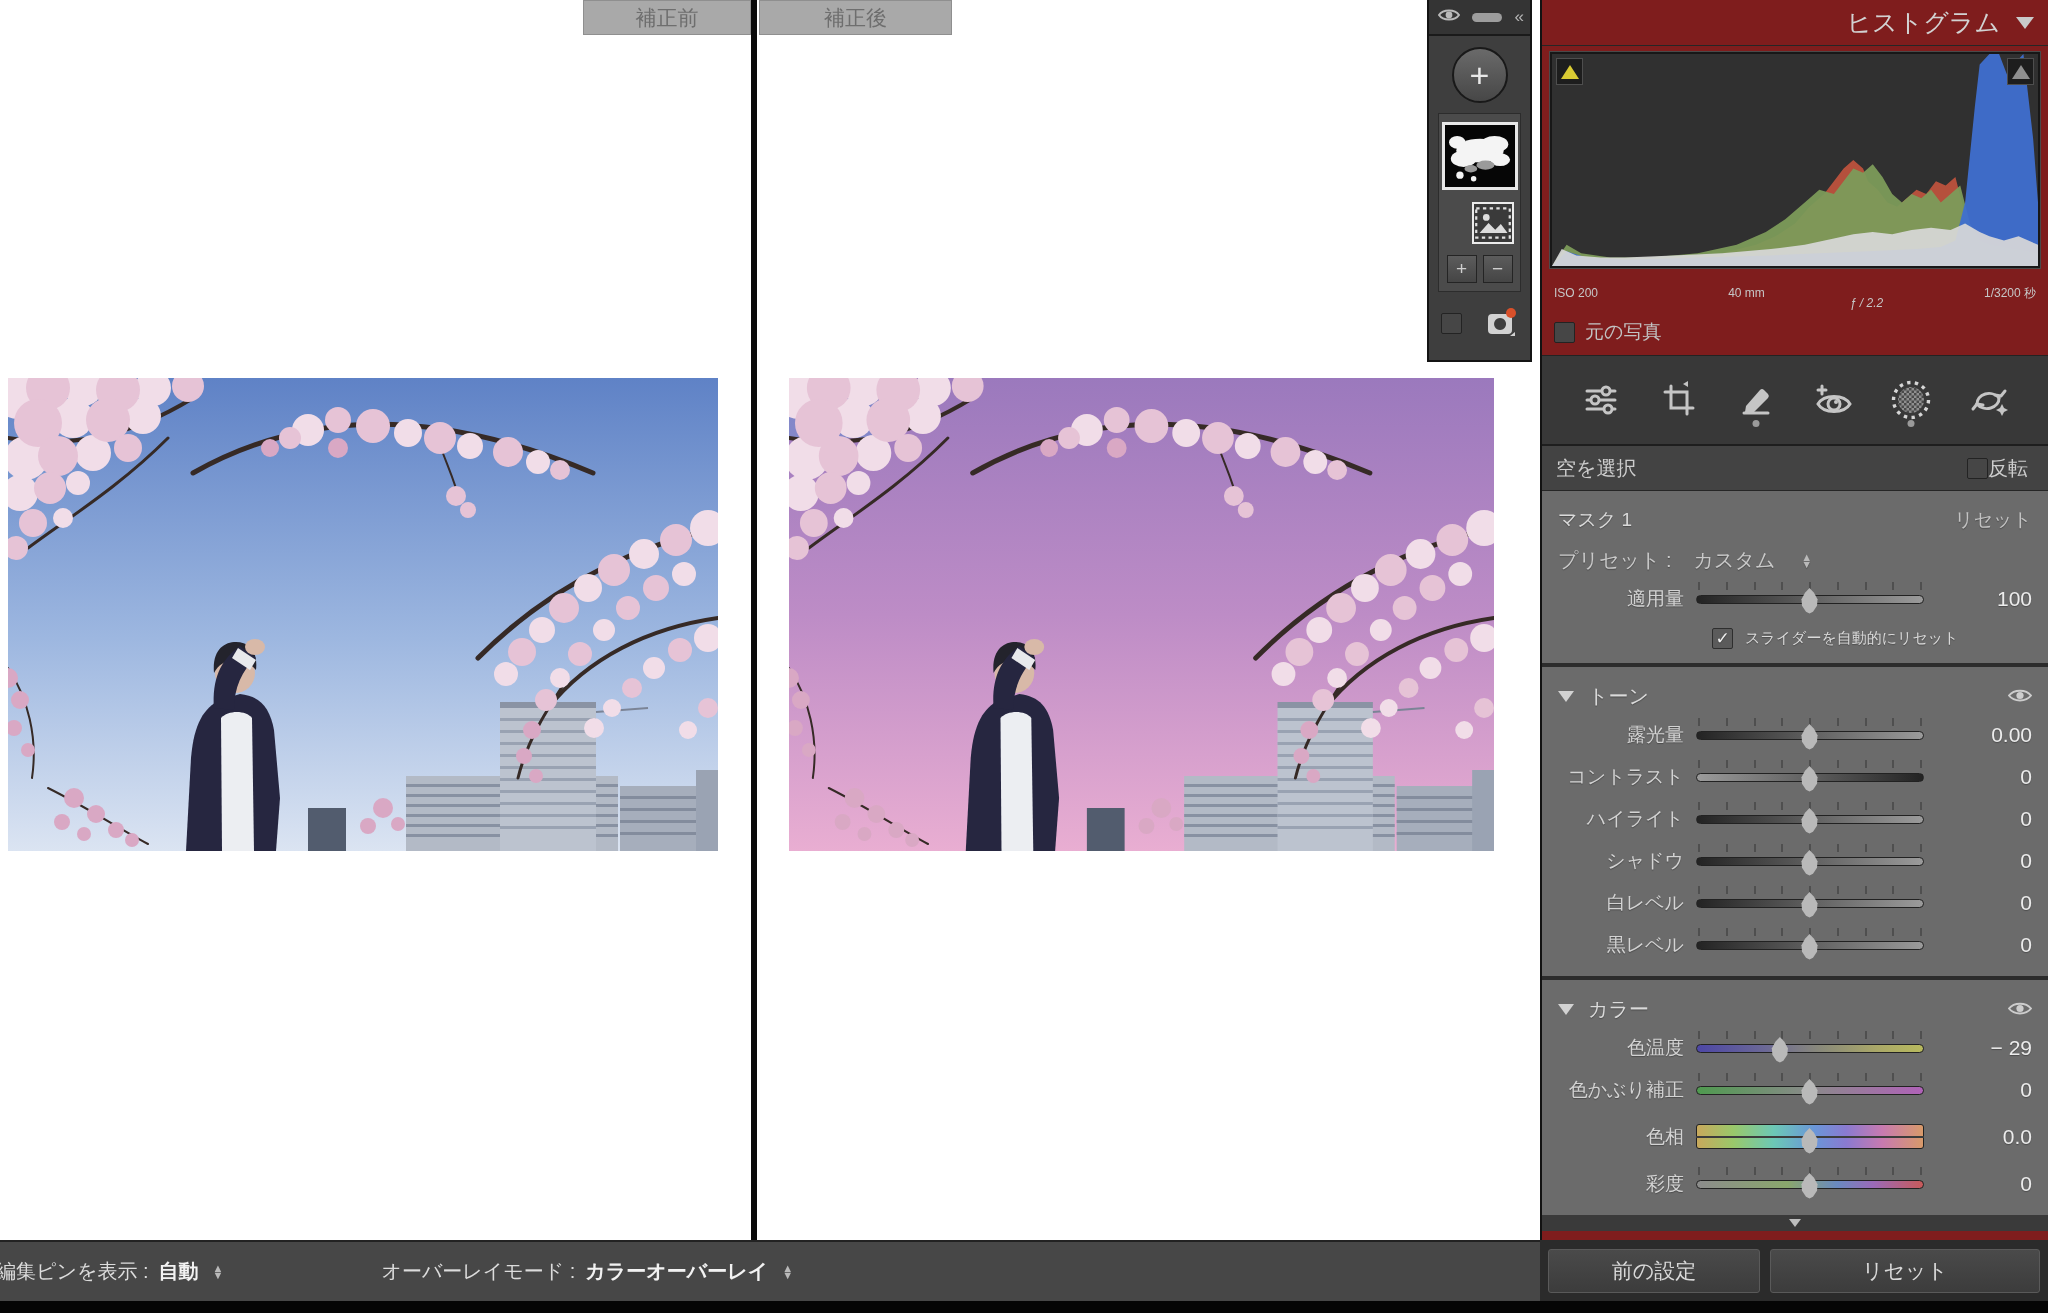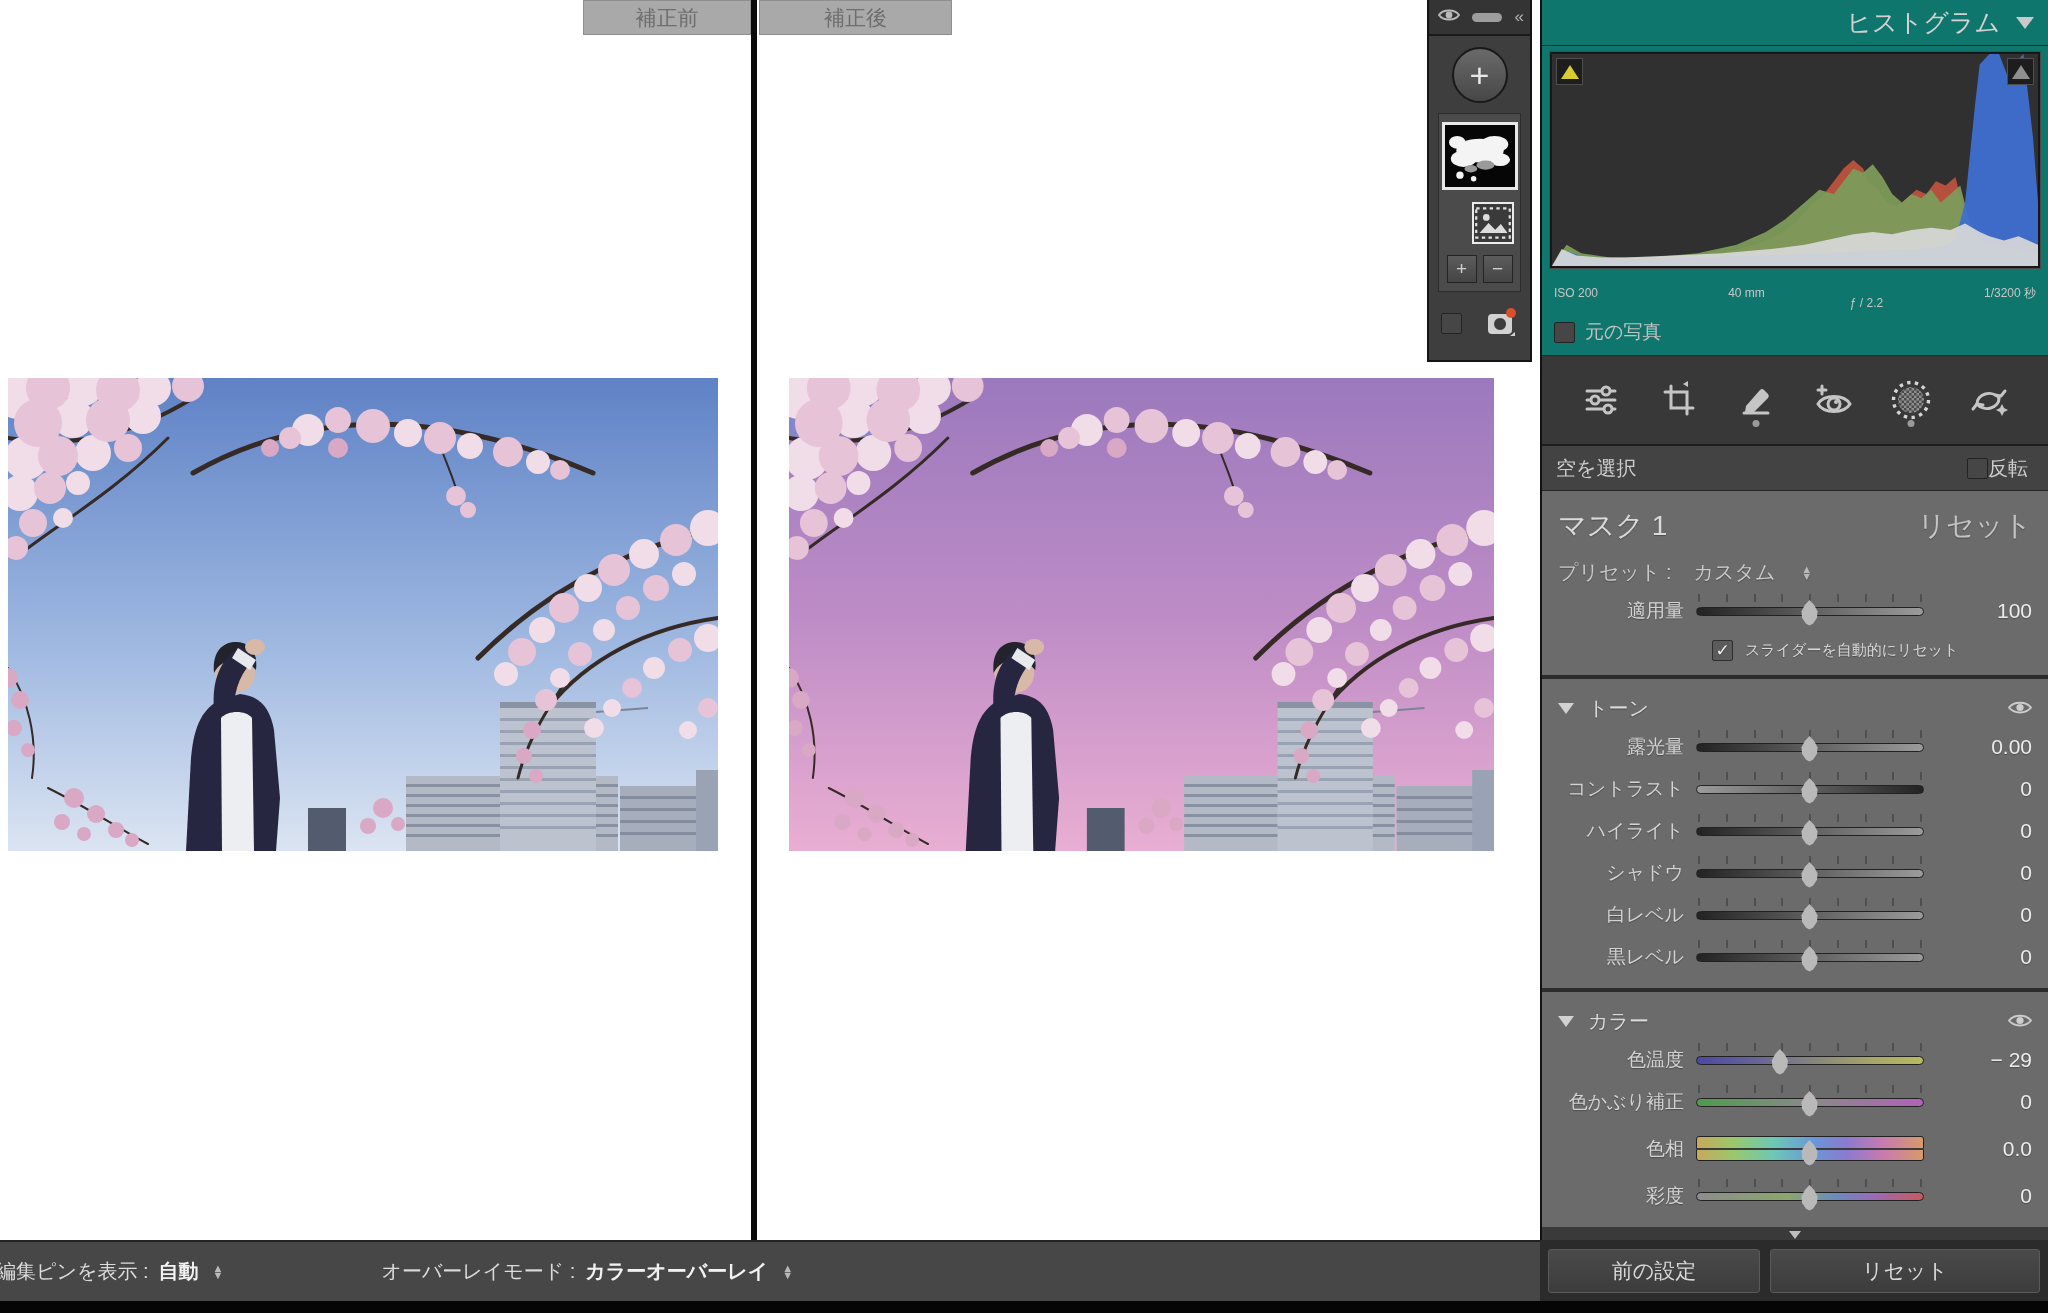--- a/index.html
+++ b/index.html
@@ -30,39 +30,39 @@
   .fp-thumbs{margin:0 9px;background:#4b4b4b;border:1px solid #2c2c2c;padding:8px 0 8px;display:flex;flex-direction:column;align-items:center;}
   .fp-thumb-big{width:76px;height:68px;border:3px solid #e8e8e8;background:#000;}
   .fp-thumb-small{margin-top:12px;margin-left:26px;width:42px;height:42px;border:2px solid #ececec;background:#3a3a3a;
     display:flex;align-items:center;justify-content:center;}
   .fp-mini-btns{display:flex;gap:6px;margin-top:11px;}
   .fp-mini{width:30px;height:28px;background:linear-gradient(180deg,#5c5c5c,#454545);border:1px solid #242424;
     color:#cfcfcf;font-size:19px;display:flex;align-items:center;justify-content:center;}
   .fp-bottom{display:flex;align-items:center;justify-content:space-between;padding:14px 12px 0;}
 
   
-  .right-panel{position:absolute;left:1540px;top:0;width:508px;height:1240px;background:#0f766e;
+  .right-panel{position:absolute;left:1540px;top:0;width:508px;height:1240px;background:#7f1d1d;
     border-left:2px solid #121212;color:#cdcdcd;}
   .rp-header{height:46px;display:flex;align-items:center;justify-content:flex-end;gap:16px;padding:0 14px;
     font-size:25px;color:#d2d2d2;border-bottom:1px solid #262626;}
   .tri-down{width:0;height:0;border-left:9px solid transparent;border-right:9px solid transparent;border-top:12px solid #c9c9c9;}
 
   .hist-box{position:relative;margin:6px 8px 0;height:216px;background:#303030;border:2px solid #171717;outline:1px solid #4a4a4a;}
   .hist-svg{position:absolute;inset:0;width:100%;height:100%;}
   .clip{position:absolute;top:4px;width:27px;height:27px;background:#1d1d1d;border:1px solid #4e4e4e;
     display:flex;align-items:center;justify-content:center;}
   .clip.left{left:4px;} .clip.right{right:4px;}
   .clip i{width:0;height:0;border-left:9px solid transparent;border-right:9px solid transparent;}
   .clip.left i{border-bottom:14px solid #d9cb33;}
   .clip.right i{border-bottom:14px solid #8f8f8f;}
 
   .hist-stats{display:flex;align-items:center;padding:8px 12px 0;font-size:12px;color:#c6c6c6;}
   .hist-stats span:nth-child(1){width:130px;}
   .hist-stats span:nth-child(2){width:125px;text-align:center;}
-  .hist-stats span:nth-child(3){width:115px;text-align:center;margin-top:20px;}
+  .hist-stats span:nth-child(3){width:115px;text-align:center;font-style:italic;margin-top:20px;}
   .hist-stats span:nth-child(4){flex:1;text-align:right;}
   .orig-row{display:flex;align-items:center;gap:10px;padding:9px 12px 10px;font-size:19px;color:#c2c2c2;border-bottom:1px solid #232323;}
 
   .cb{width:21px;height:21px;background:#464646;border:1px solid #232323;border-radius:2px;color:#efefef;
     font-size:17px;line-height:19px;text-align:center;flex:0 0 auto;}
   .cb.checked::after{content:"✓";font-weight:bold;}
   .light .cb{background:#5b5b5b;border-color:#2e2e2e;}
 
   .tool-row{height:90px;display:flex;align-items:center;justify-content:space-between;padding:0 36px;
     background:#383838;border-bottom:2px solid #1e1e1e;position:relative;}
@@ -70,21 +70,21 @@
   .tool svg{display:block;}
   .tool .dot{position:absolute;bottom:2px;left:50%;transform:translateX(-50%);width:7px;height:7px;border-radius:50%;background:#9a9a9a;}
 
   .sky-row{height:45px;display:flex;align-items:center;padding:0 14px;background:#434343;
     font-size:20px;color:#cdcdcd;border-bottom:1px solid #262626;}
   .sky-row .spacer{flex:1;}
   .sky-row .invert{display:flex;align-items:center;margin-right:6px;}
 
   .light{background:#6b6b6b;color:#dadada;text-shadow:0 1px 1px rgba(0,0,0,.3);}
   .sect{padding:6px 12px 10px;border-bottom:4px solid #2c2c2c;}
-  .mask-head{display:flex;justify-content:space-between;align-items:center;font-size:28px;padding:10px 4px 2px;}
+  .mask-head{display:flex;justify-content:space-between;align-items:center;font-size:19px;padding:10px 4px 2px;}
   .mask-head .reset{color:#c3c3c3;}
   .preset-row{display:flex;align-items:center;gap:22px;font-size:20px;color:#c9c9c9;padding:12px 4px 4px;}
 
   .srow{display:flex;align-items:center;height:42px;}
   .srow .slabel{width:142px;text-align:right;font-size:19px;color:#d3d3d3;padding-right:12px;flex:0 0 auto;}
   .srow .sval{flex:1;text-align:right;font-size:21px;color:#ececec;padding-right:4px;}
   .track-wrap{position:relative;width:228px;height:34px;flex:0 0 auto;}
   .ticks{position:absolute;left:2px;right:2px;top:0;height:8px;display:flex;justify-content:space-between;}
   .ticks i{width:2px;height:8px;background:#4f4f4f;}
   .track{position:absolute;left:0;right:0;top:13px;height:9px;border-radius:5px;border:1px solid #222;

